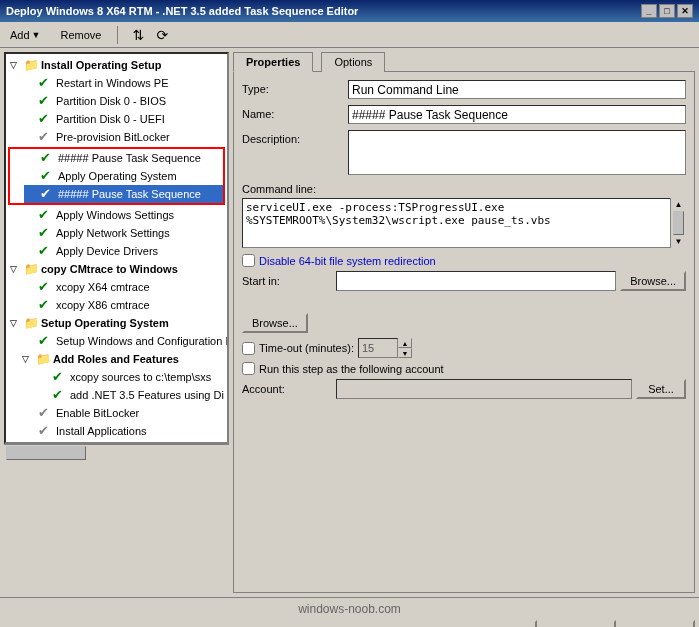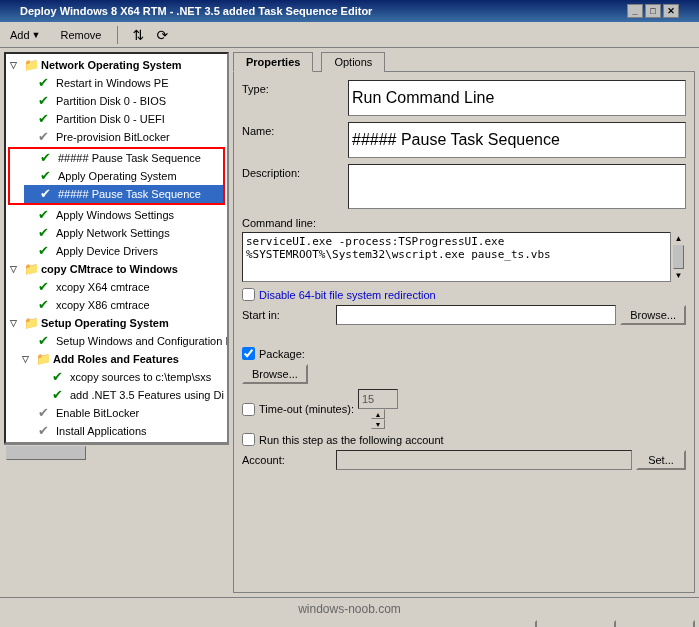--- a/index.html
+++ b/index.html
@@ -2,21 +2,21 @@
 <html><head>
   <meta charset="utf-8">
   <style>
     * { box-sizing: border-box; margin: 0; padding: 0; }
     body { font-family: 'Segoe UI', Tahoma, Arial, sans-serif; font-size: 11px; background: #d4d0c8; }
 
     
     .title-bar {
       background: linear-gradient(to bottom, #0a246a, #3a6ea5);
       color: white;
-      padding: 3px 20px;
+      padding: 3px 6px;
       font-size: 11px;
       font-weight: bold;
       display: flex;
       align-items: center;
       justify-content: space-between;
       height: 22px;
     }
     .title-bar-controls { display: flex; gap: 2px; }
     .title-btn {
       background: #c0c0c0;
@@ -159,25 +159,25 @@
       font-size: 11px;
       padding-top: 3px;
       text-align: left;
       flex-shrink: 0;
     }
     .form-field {
       flex: 1;
     }
     .text-input {
       width: 100%;
-      height: 36px;
+      height: 19px;
       border: 1px inset #808080;
       background: white;
       padding: 1px 3px;
-      font-size: 16px;
+      font-size: 12px;
       outline: none;
     }
     .text-input:disabled { background: #d4d0c8; }
     .text-area {
       width: 100%;
       height: 45px;
       border: 1px inset #808080;
       background: white;
       padding: 2px;
       font-size: 11px;
@@ -237,21 +237,20 @@
       background: #d4d0c8;
       border: 2px outset #d4d0c8;
       font-size: 11px;
       cursor: pointer;
       white-space: nowrap;
     }
 
     .spinner-input {
       display: flex;
       align-items: center;
-      flex-direction: column;
     }
     .spinner-input input {
       width: 40px;
       height: 20px;
       border: 1px inset #808080;
       background: #d4d0c8;
       padding: 1px 3px;
       font-size: 11px;
       outline: none;
     }
@@ -359,21 +358,21 @@
 
 <div class="main-container">
 
   <div style="display:flex;flex-direction:column;width:225px;">
     <div class="tree-panel">
 
       <div class="tree-group">
         <div class="group-label">
           <span class="expand-icon">▽</span>
           <span class="folder-icon">📁</span>
-          <span>Network Operating System</span>
+          <span>Install Operating Setup</span>
         </div>
         <div class="tree-children">
           <div class="tree-item">
             <span class="expand-icon"></span>
             <span class="check-icon check-green">✔</span>
             <span>Restart in Windows PE</span>
           </div>
           <div class="tree-item">
             <span class="expand-icon"></span>
             <span class="check-icon check-green">✔</span>
@@ -554,24 +553,20 @@
         </label>
       </div>
 
       <div class="input-row">
         <div class="label">Start in:</div>
         <input type="text" style="flex: 1 1 0%; height: 20px; border: 1px inset rgb(128, 128, 128); background: white; padding: 1px 3px; font-size: 11px; outline: none;" value="">
         <button class="browse-btn">Browse...</button>
       </div>
 
       <div style="margin-bottom:5px;">
-        <div class="checkbox-row">
-          <input type="checkbox" id="pkgCheck" checked="" style="">
-          <label for="pkgCheck">Package:</label>
-        </div>
         <div class="package-row" style="margin-top:3px;">
           <button class="browse-btn">Browse...</button>
         </div>
       </div>
 
       <div class="checkbox-row">
         <input type="checkbox" id="timeoutCheck" style="">
         <label for="timeoutCheck">Time-out (minutes):</label>
         <div class="spinner-input">
           <input type="text" value="15" disabled="" style="width: 40px; height: 20px; border: 1px inset rgb(128, 128, 128); background: rgb(212, 208, 200); padding: 1px 3px; font-size: 11px; outline: none;">

